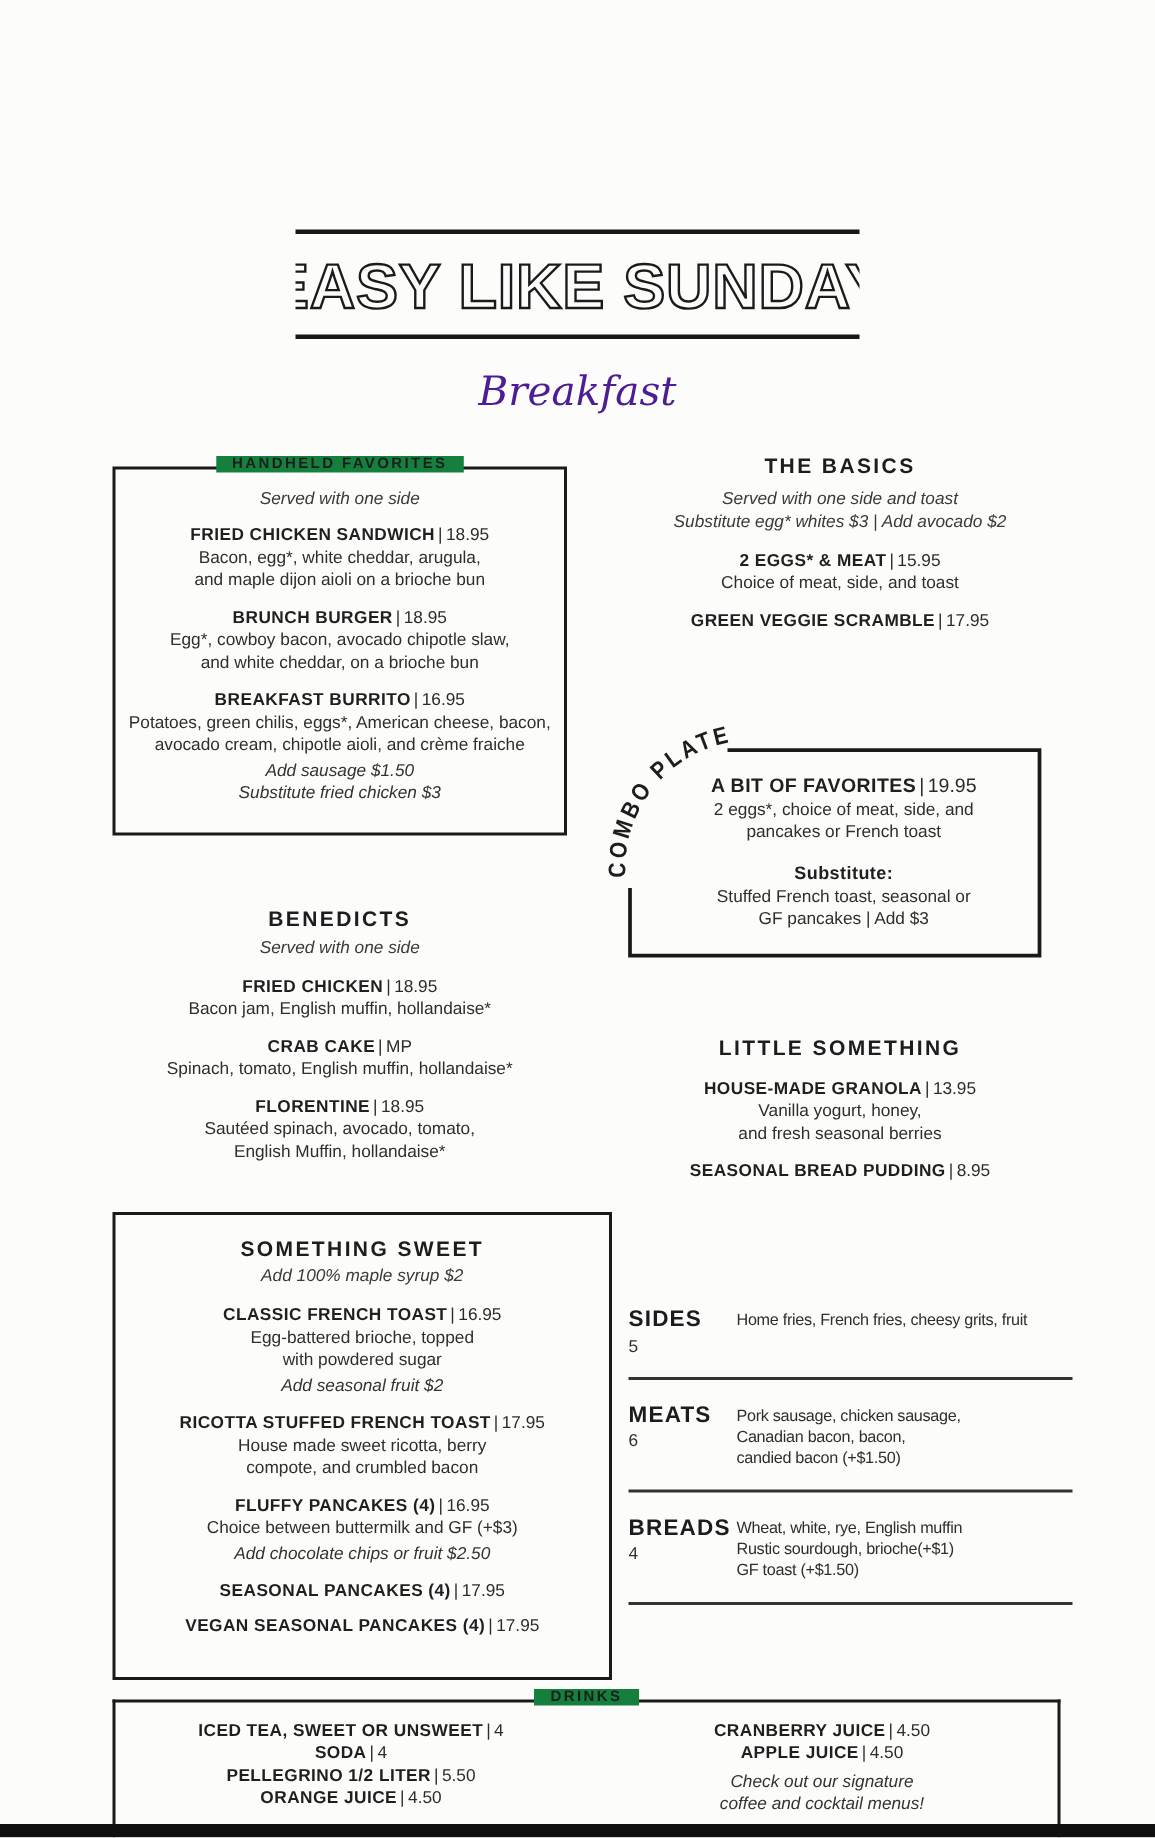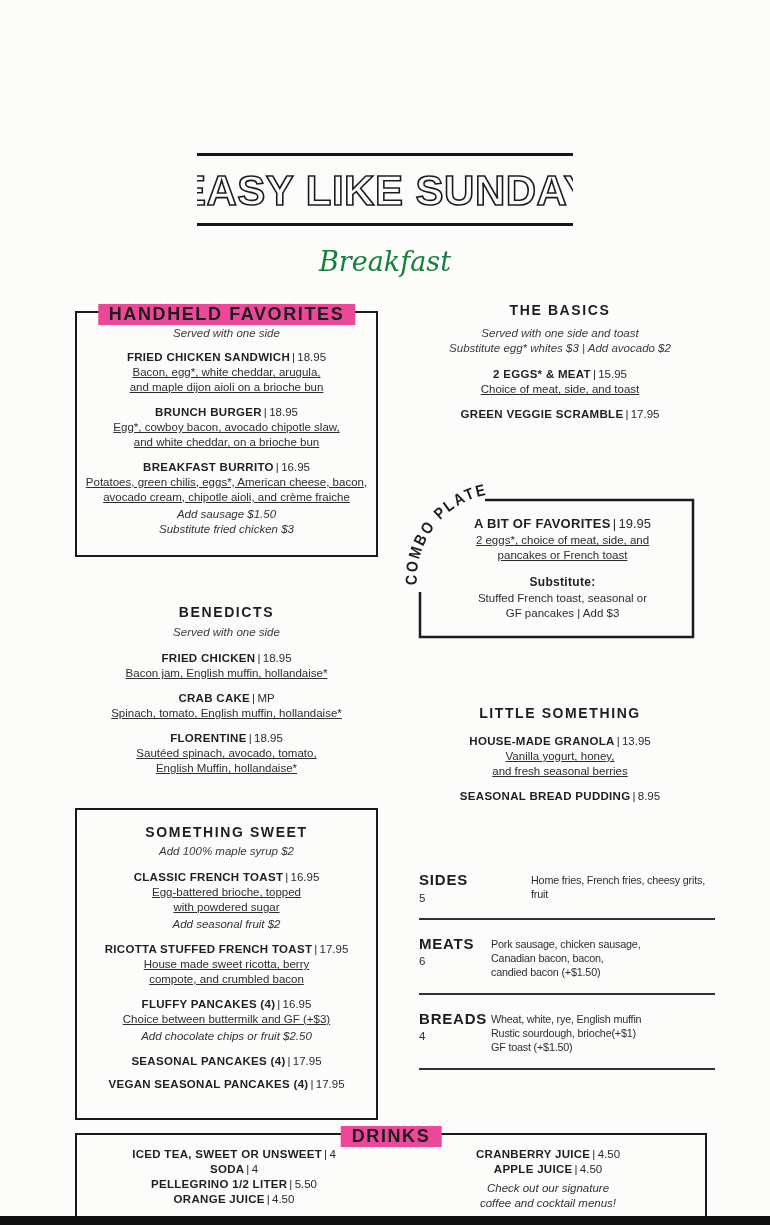--- a/index.html
+++ b/index.html
@@ -7,71 +7,71 @@
     position:relative; width:770px; height:1225px; margin:0 auto;
     background:#fcfcfb; color:#232323;
     font-family:"Liberation Sans", sans-serif; overflow:hidden;
   }
   
   .masthead { position:absolute; top:153px; left:197px; width:376px; text-align:center; }
   .masthead .rule { border-top:3px solid #171717; }
   .masthead svg { display:block; margin:3px auto 2px auto; }
   .subtitle {
     position:absolute; top:246px; left:0; width:100%; text-align:center;
-    font-family:"DejaVu Serif", serif; font-style:italic; font-size:27px; color:#15803d;
+    font-family:"DejaVu Serif", serif; font-style:italic; font-size:27px; color:#4c1d95;
   }
   
   .sec { text-align:center; }
   .sec-title { font-size:14px; font-weight:700; letter-spacing:1.6px; color:#1d1d1d; }
   .note { font-style:italic; font-size:11.5px; color:#3a3a3a; line-height:1.32; white-space:pre-line; }
   .item { margin-bottom:11px; }
   .iname { font-size:11.5px; font-weight:700; letter-spacing:0.3px; color:#1f1f1f; }
   .iname .pr { font-weight:400; letter-spacing:0; color:#2b2b2b; }
   .dv { font-weight:400; margin:0 2px; color:#2b2b2b; }
-  .idesc { font-size:11.5px; line-height:1.3; white-space:pre-line; margin-top:2px; color:#2e2e2e;text-decoration:underline; }
+  .idesc { font-size:11.5px; line-height:1.3; white-space:pre-line; margin-top:2px; color:#2e2e2e; }
   .inote { font-size:11.5px; font-style:italic; line-height:1.3; white-space:pre-line; margin-top:2px; color:#333; }
   .idesc:empty, .inote:empty, .note:empty { display:none; }
   
   .boxed { position:absolute; border:2.5px solid #1a1a1a; box-sizing:border-box; }
   .box-title {
     position:absolute; top:-9px; left:50%; transform:translateX(-50%);
-    background:#ec4899; padding:0 11px; white-space:nowrap;
-    font-size:18px; font-weight:700; letter-spacing:1.6px; color:#1d1d1d;
+    background:#15803d; padding:0 11px; white-space:nowrap;
+    font-size:10px; font-weight:700; letter-spacing:1.6px; color:#1d1d1d;
   }
   .handheld-box { left:75px; top:311px; width:303px; height:246px; }
   .handheld-box .inner { padding:13px 6px 0 6px; text-align:center; }
   .handheld-box .note { margin-bottom:10px; }
 
   .benedicts { position:absolute; left:75px; top:604px; width:303px; }
   .benedicts .sec-title { margin-bottom:5px; }
   .benedicts .note { margin-bottom:12px; }
 
-  .sweet-box { left:75px; top:808px; width:303px; height:312px; }
+  .sweet-box { left:75px; top:808px; width:333px; height:312px; }
   .sweet-box .inner { padding:14px 6px 0 6px; text-align:center; }
   .sweet-box .sec-title { margin-bottom:4px; }
   .sweet-box .note { margin-bottom:12px; }
 
   .basics { position:absolute; left:395px; top:302px; width:330px; }
   .basics .sec-title { margin-bottom:8px; }
   .basics .note { margin-bottom:12px; }
 
   
   .combo-svg { position:absolute; left:395px; top:465px; }
   .combo-content { position:absolute; left:425px; top:516px; width:275px; text-align:center; }
   .combo-content .iname { font-size:13px; }
   .sub-label { font-size:12px; font-weight:700; letter-spacing:0.3px; margin-top:12px; color:#1f1f1f; }
   .sub-desc { font-size:11.5px; line-height:1.3; white-space:pre-line; margin-top:2px; color:#2e2e2e; }
 
-  .little { position:absolute; left:395px; top:690px; width:330px;margin-top:15px; }
+  .little { position:absolute; left:395px; top:690px; width:330px; }
   .little .sec-title { margin-bottom:14px; }
 
   
   .sides-table { position:absolute; left:419px; top:864px; width:296px; }
   .srow { display:flex; padding:16px 0 14px 0; border-bottom:2px solid #333; }
-  .srow:first-child { padding-top:8px;gap:40px; }
+  .srow:first-child { padding-top:8px; }
   .slab { width:72px; flex:0 0 72px; text-align:left; }
   .sl { font-size:15px; font-weight:700; letter-spacing:0.8px; color:#1c1c1c; line-height:1.1; }
   .sp { font-size:11.5px; margin-top:3px; color:#2e2e2e; }
   .sdesc { flex:1; text-align:left; font-size:10.8px; letter-spacing:-0.2px; line-height:1.3; white-space:pre-line; color:#2e2e2e; padding-top:1px; }
 
   
   .drinks-box { left:75px; top:1133px; width:632px; height:92px; border:2.5px solid #1a1a1a; border-bottom:none; position:absolute; box-sizing:border-box; }
   .drinks-cols { display:flex; padding-top:13px; }
   .dcol { flex:1; text-align:center; }
   .ditem { margin-bottom:3px; }

